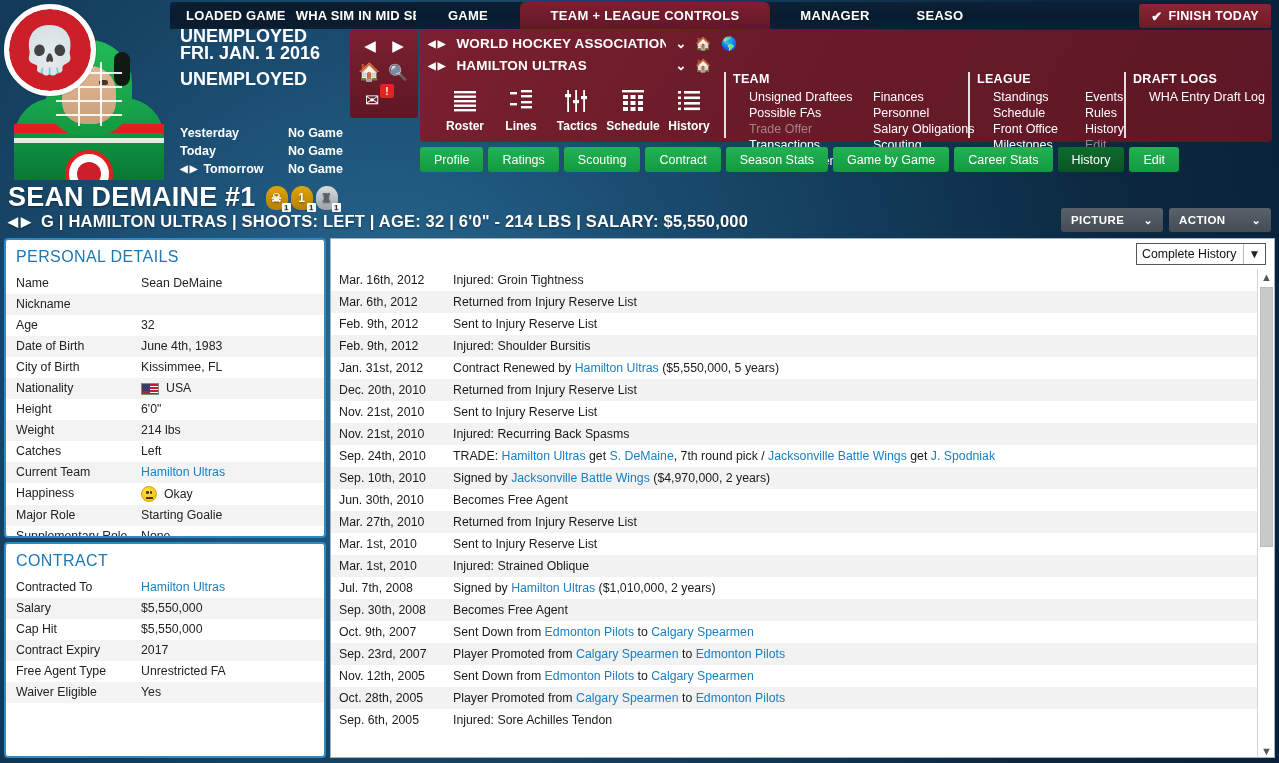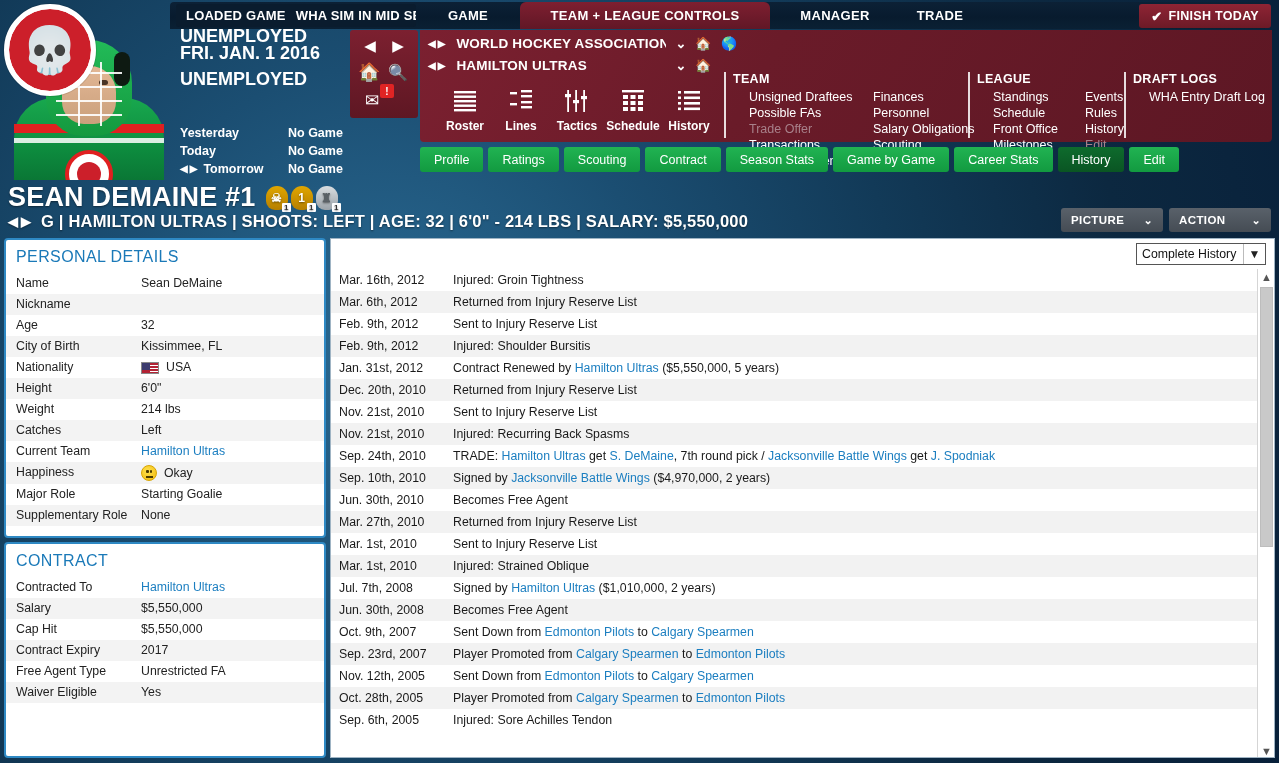--- a/index.html
+++ b/index.html
@@ -364,21 +364,21 @@
 
   <div class="topbar">
     <div class="tabstrip"></div>
     <div class="loadedgame">
       <span>LOADED GAME</span>
       <span class="lg2">WHA SIM IN MID SEASO</span>
     </div>
     <div class="toptab" id="tab-game">GAME</div>
     <div class="toptab active" id="tab-tlc">TEAM + LEAGUE CONTROLS</div>
     <div class="toptab" id="tab-manager">MANAGER</div>
-    <div class="toptab" id="tab-play">TRADE</div>
+    <div class="toptab" id="tab-play">SEASO</div>
     <div class="finish-today">
       <span class="check-ic">✔</span>
       <span>FINISH TODAY</span>
     </div>
   </div>
 
   <div class="hdr-info">
     <div class="ln">UNEMPLOYED</div>
     <div class="ln">FRI. JAN. 1 2016</div>
     <div class="sp"></div>
@@ -616,20 +616,24 @@
       </div>
       <div class="kvrow">
         <div class="k">Nickname</div>
         <div class="v"></div>
       </div>
       <div class="kvrow">
         <div class="k">Age</div>
         <div class="v">32</div>
       </div>
       <div class="kvrow">
+        <div class="k">Date of Birth</div>
+        <div class="v">June 4th, 1983</div>
+      </div>
+      <div class="kvrow">
         <div class="k">City of Birth</div>
         <div class="v">Kissimmee, FL</div>
       </div>
       <div class="kvrow">
         <div class="k">Nationality</div>
         <div class="v">
           <span class="flag">
               <span class="u"></span>
               <span class="s1"></span>
               <span class="s2"></span>
@@ -773,21 +777,21 @@
           </div>
           <div class="hrow">
             <div class="d">Mar. 1st, 2010</div>
             <div class="e"><span>Injured: Strained Oblique</span></div>
           </div>
           <div class="hrow">
             <div class="d">Jul. 7th, 2008</div>
             <div class="e"><span>Signed by </span><a class="link">Hamilton Ultras</a><span> ($1,010,000, 2 years)</span></div>
           </div>
           <div class="hrow">
-            <div class="d">Jun. 30th, 2008</div>
+            <div class="d">Sep. 30th, 2008</div>
             <div class="e"><span>Becomes Free Agent</span></div>
           </div>
           <div class="hrow">
             <div class="d">Oct. 9th, 2007</div>
             <div class="e"><span>Sent Down from </span><a class="link">Edmonton Pilots</a><span> to </span><a class="link">Calgary Spearmen</a></div>
           </div>
           <div class="hrow">
             <div class="d">Sep. 23rd, 2007</div>
             <div class="e"><span>Player Promoted from </span><a class="link">Calgary Spearmen</a><span> to </span><a class="link">Edmonton Pilots</a></div>
           </div>

